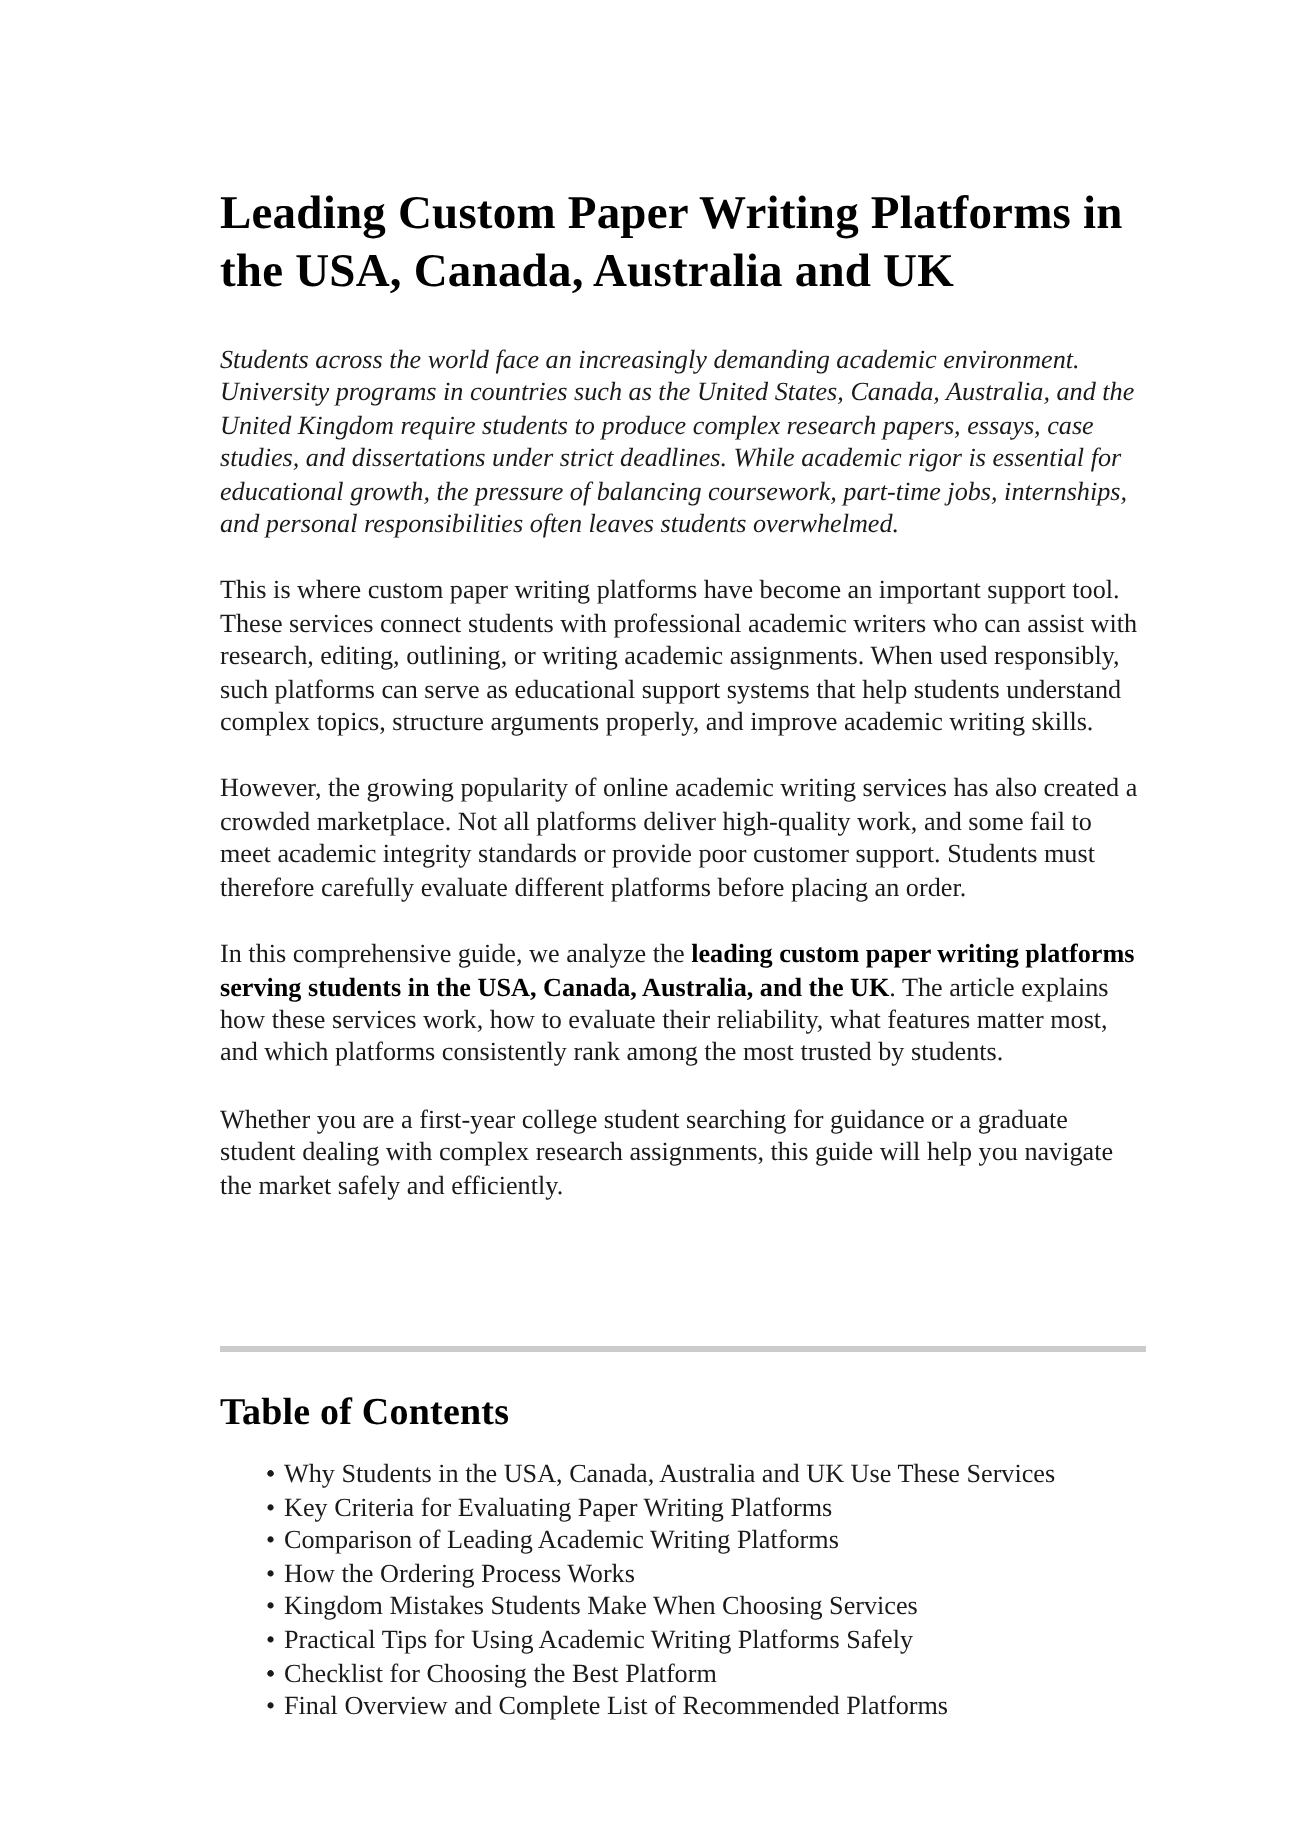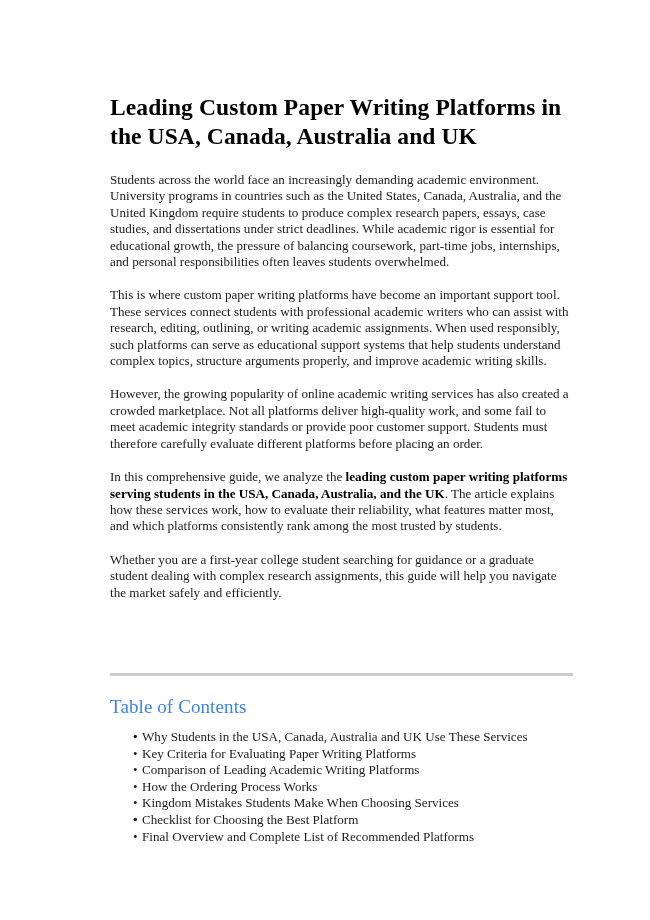--- a/index.html
+++ b/index.html
@@ -44,20 +44,21 @@
   .body-par {
     font-size: 13.1px;
     line-height: 16.4px;
     margin: 0;
     padding-top: 17px;
     text-align: left;
     color: #1a1a1a;
   }
   .body-par:first-of-type {
     padding-top: 21px;
+    font-style: italic;
   }
   .body-par b,
   .body-par strong {
     font-weight: bold;
     color: #000000;
   }
 
   
   .rule {
     margin: 0;
@@ -72,24 +73,24 @@
 
   
   .toc-wrap {
     position: absolute;
     left: 110px;
     top: 695px;
     width: 463px;
   }
   .toc-heading {
     font-size: 19px;
-    font-weight: normal;
+    font-weight: bold;
     line-height: 24px;
     margin: 0 0 10px 0;
-    color: #3b82f6;
+    color: #000000;
     letter-spacing: 0.1px;
   }
   .toc-list {
     list-style: none;
     margin: 0;
     padding: 0 0 0 23px;
   }
   .toc-list li {
     position: relative;
     font-size: 13.1px;
@@ -129,20 +130,20 @@
 
   <div class="toc-wrap">
     <h2 class="toc-heading">Table of Contents</h2>
     <ul class="toc-list" id="toc-list">
         <li><span class="bullet">•</span></li>
         <li><span class="bullet">•</span><span>Why Students in the USA, Canada, Australia and UK Use These Services</span></li>
         <li><span class="bullet">•</span><span>Key Criteria for Evaluating Paper Writing Platforms</span></li>
         <li><span class="bullet">•</span><span>Comparison of Leading Academic Writing Platforms</span></li>
         <li><span class="bullet">•</span><span>How the Ordering Process Works</span></li>
         <li><span class="bullet">•</span><span>Kingdom Mistakes Students Make When Choosing Services</span></li>
-        <li><span class="bullet">•</span></li>
+        <li><span class="bullet">•</span><span>Practical Tips for Using Academic Writing Platforms Safely</span></li>
         <li><span class="bullet">•</span></li>
         <li><span class="bullet">•</span><span>Checklist for Choosing the Best Platform</span></li>
         <li><span class="bullet">•</span><span>Final Overview and Complete List of Recommended Platforms</span></li>
       </ul>
   </div>
 
 </div>
 
 </body></html>

